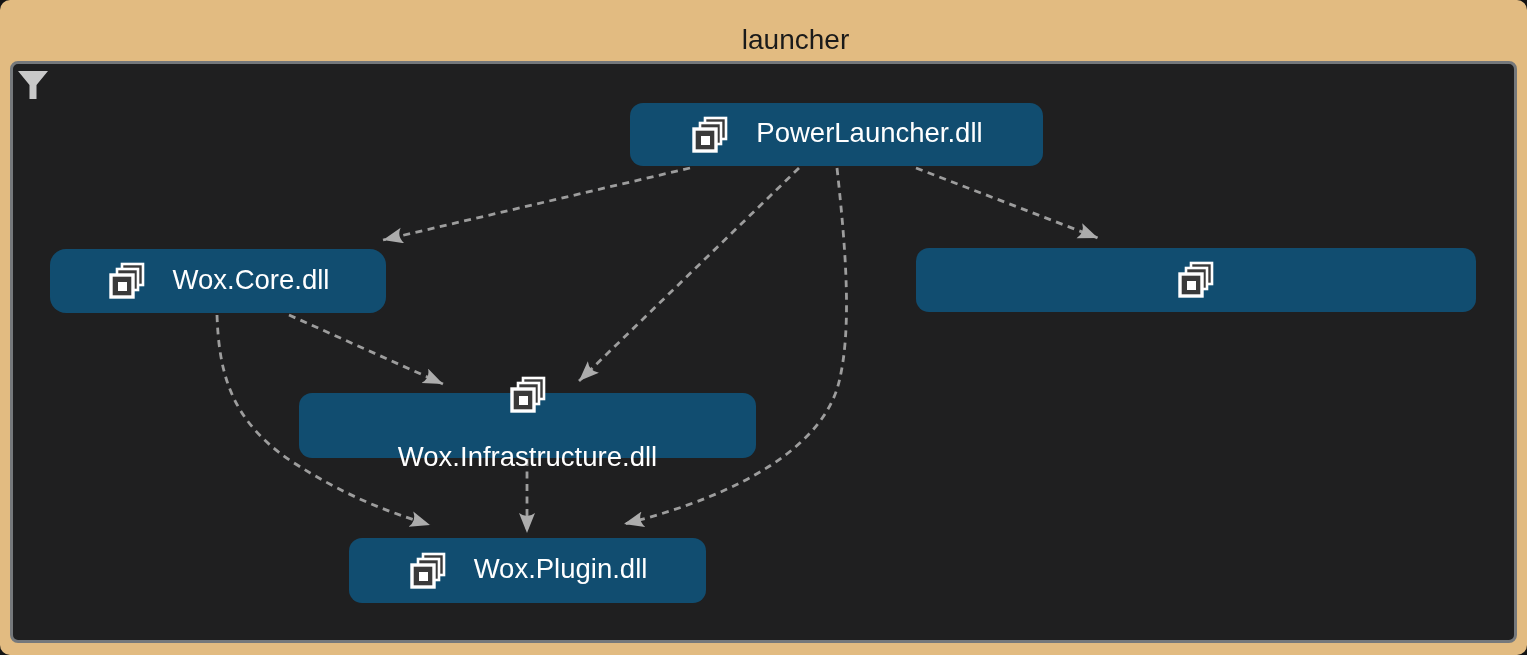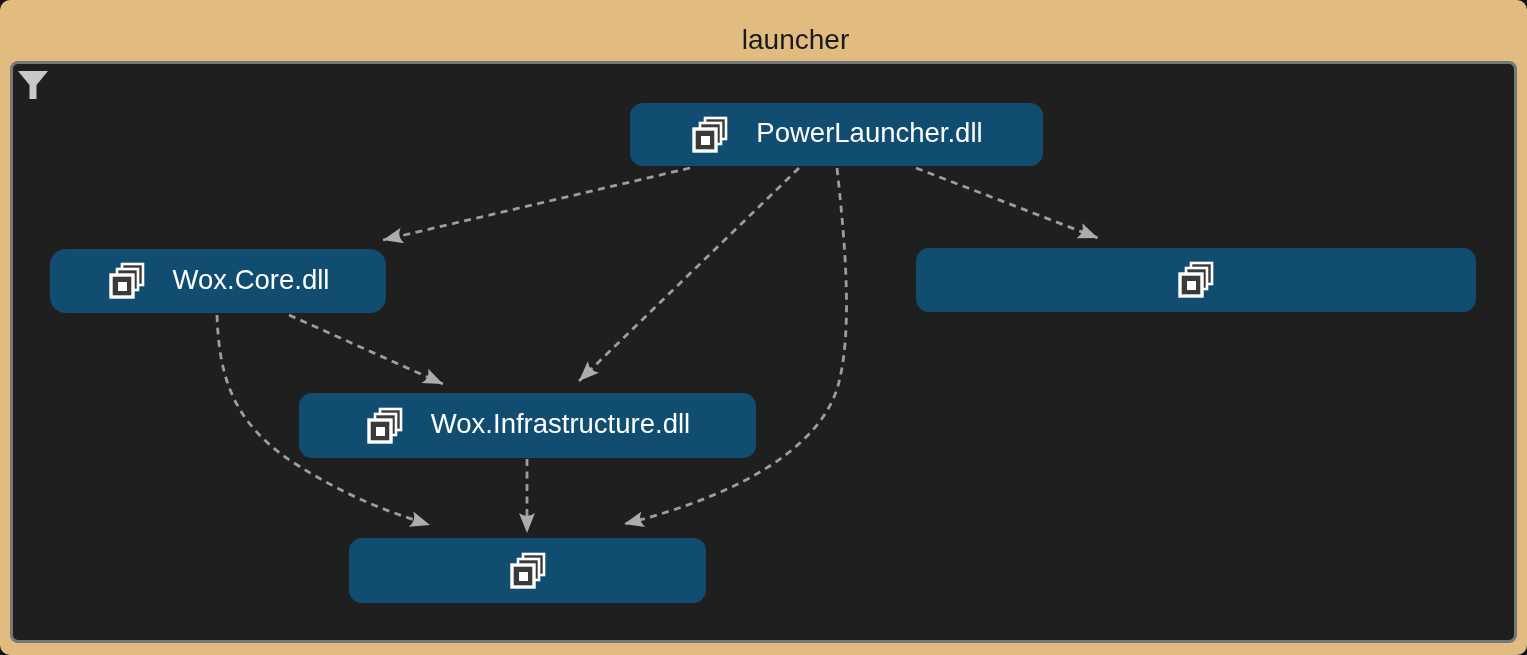--- a/index.html
+++ b/index.html
@@ -138,36 +138,37 @@
       <div class="node" style="left: 916px; top: 248px; width: 560px; height: 64px; background: rgb(17, 77, 112); color: rgb(255, 255, 255);">
         <span class="icon">
           <svg width="40" height="40" viewBox="0 0 40 40">
             <rect x="15" y="3" width="21" height="21" fill="#3a3a3a" stroke="#ffffff" stroke-width="2.6"></rect>
             <rect x="10" y="8" width="21" height="21" fill="#3a3a3a" stroke="#ffffff" stroke-width="2.6"></rect>
             <rect x="4" y="14" width="22" height="22" fill="#3a3a3a" stroke="#ffffff" stroke-width="3.4"></rect>
             <rect x="11" y="21" width="9" height="9" fill="#ffffff"></rect>
           </svg>
         </span>
       </div>
-      <div class="node" style="left: 299px; top: 393px; width: 457px; height: 65px; background: rgb(17, 77, 112); color: rgb(255, 255, 255);">
+      <div class="node" style="left: 299px; top: 393px; width: 457px; height: 65px; background: rgb(17, 77, 112); color: rgb(255, 255, 255); flex-direction: column;">
         <span class="icon">
           <svg width="40" height="40" viewBox="0 0 40 40">
             <rect x="15" y="3" width="21" height="21" fill="#3a3a3a" stroke="#ffffff" stroke-width="2.6"></rect>
             <rect x="10" y="8" width="21" height="21" fill="#3a3a3a" stroke="#ffffff" stroke-width="2.6"></rect>
             <rect x="4" y="14" width="22" height="22" fill="#3a3a3a" stroke="#ffffff" stroke-width="3.4"></rect>
             <rect x="11" y="21" width="9" height="9" fill="#ffffff"></rect>
           </svg>
         </span>
         <span class="label">Wox.Infrastructure.dll</span>
       </div>
       <div class="node" style="left: 349px; top: 538px; width: 357px; height: 65px; background: rgb(17, 77, 112); color: rgb(255, 255, 255);">
         <span class="icon">
           <svg width="40" height="40" viewBox="0 0 40 40">
             <rect x="15" y="3" width="21" height="21" fill="#3a3a3a" stroke="#ffffff" stroke-width="2.6"></rect>
             <rect x="10" y="8" width="21" height="21" fill="#3a3a3a" stroke="#ffffff" stroke-width="2.6"></rect>
             <rect x="4" y="14" width="22" height="22" fill="#3a3a3a" stroke="#ffffff" stroke-width="3.4"></rect>
             <rect x="11" y="21" width="9" height="9" fill="#ffffff"></rect>
           </svg>
         </span>
+        <span class="label">Wox.Plugin.dll</span>
       </div>
     </div>
 
 </div>
 
 </body></html>

